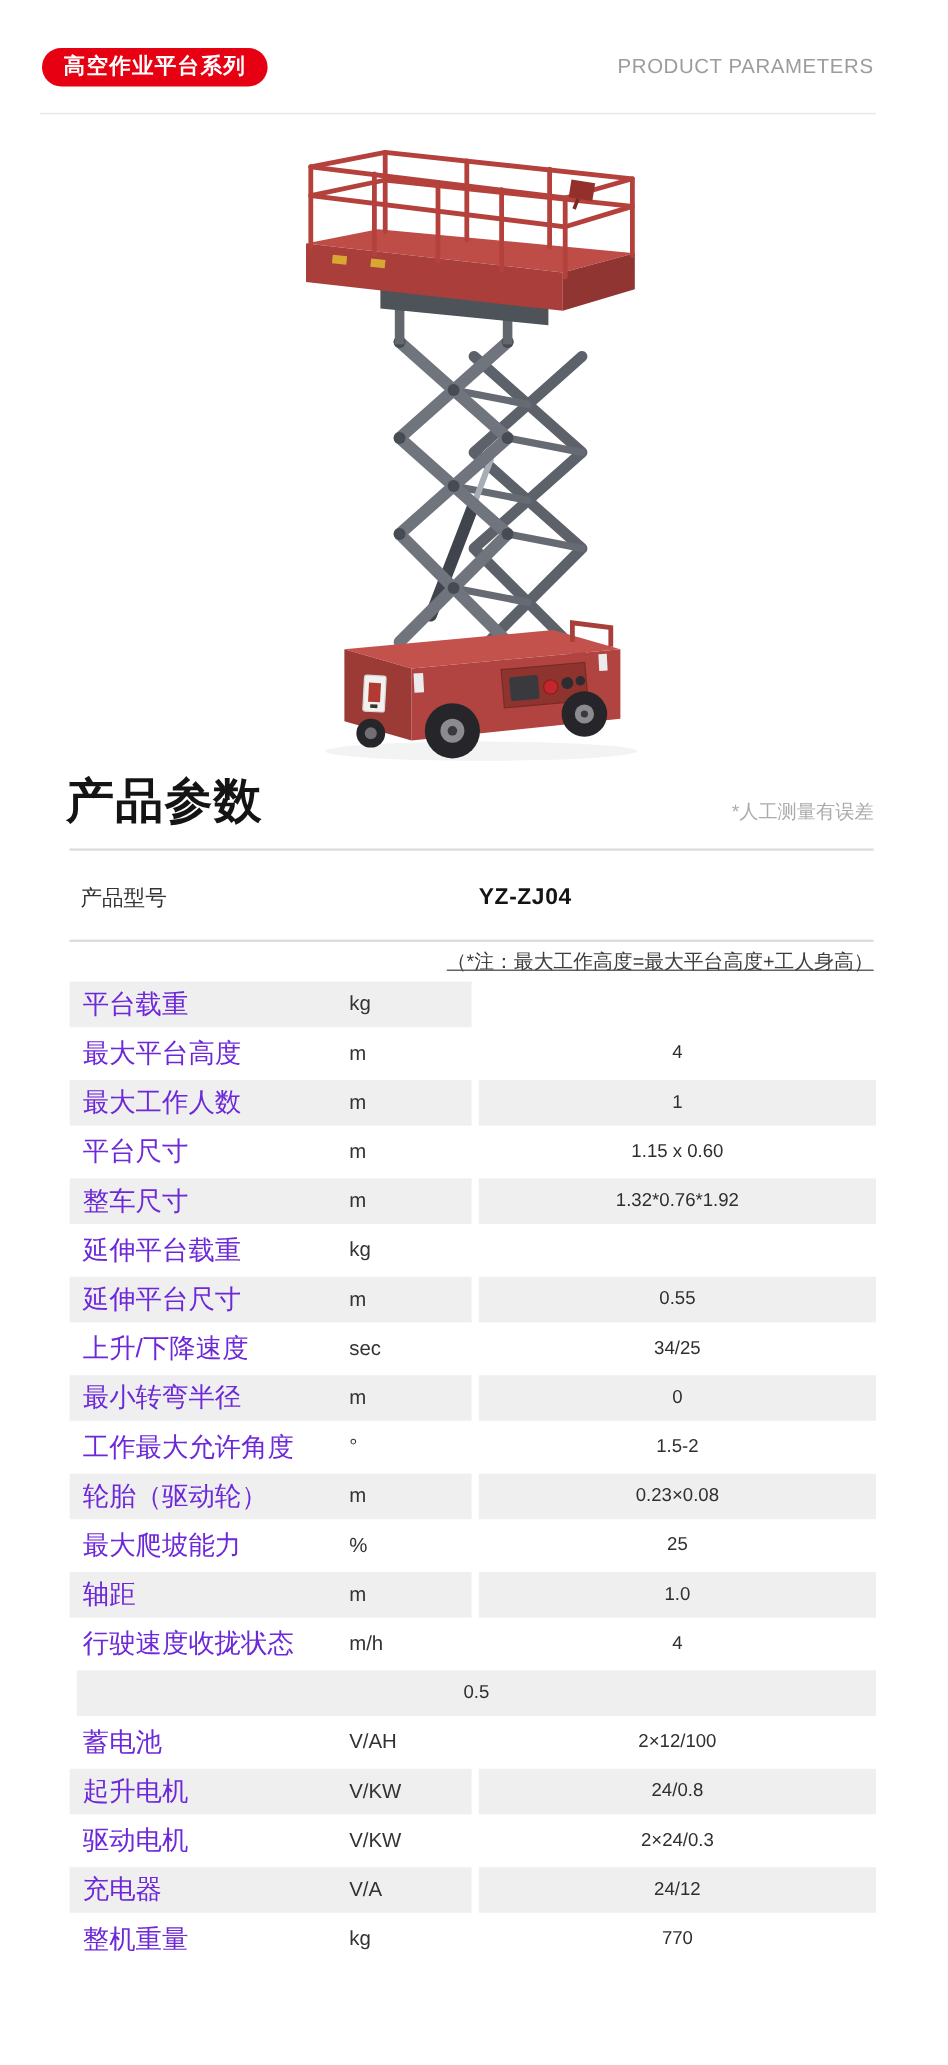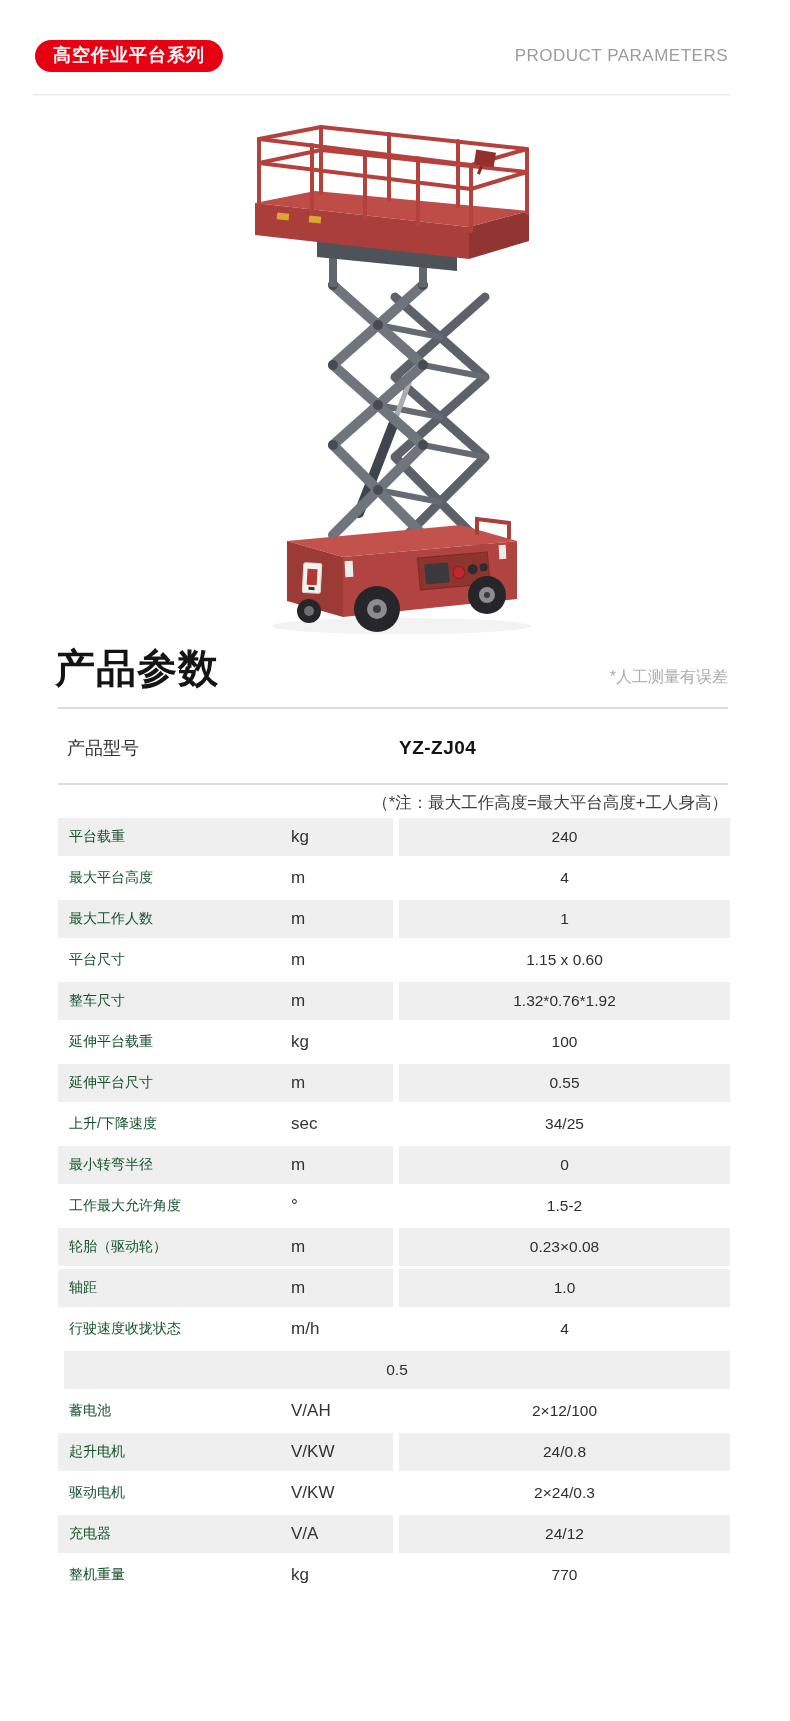--- a/index.html
+++ b/index.html
@@ -20,26 +20,26 @@
   
   .section-head{display:flex;justify-content:space-between;align-items:flex-end;padding:0 62px 0 55px;}
   .section-head h1{margin:0;font-size:40px;line-height:46px;font-weight:700;color:#141414;letter-spacing:1px;}
   .measure-note{color:#ababab;font-size:16px;padding-bottom:3px;}
   .rule{height:2px;background:#dcdcdc;margin:16px 62px 0 58px;}
   
   .model-row{position:relative;margin-top:28px;height:22px;margin-bottom:24px;}
   .model-label{position:absolute;left:67px;top:0;font-size:18px;color:#333;line-height:22px;}
   .model-value{position:absolute;left:399px;right:60px;top:0;text-align:left;font-size:19px;font-weight:bold;color:#141414;line-height:22px;letter-spacing:.5px;}
   
-  .table-note{margin:7px 62px 0 58px;text-align:right;font-size:16.5px;color:#3d3d3d;line-height:21px;}
+  .table-note{margin:7px 62px 0 58px;text-align:right;font-size:16.5px;color:#3d3d3d;line-height:21px;text-decoration:underline;}
   
   .spec-table{margin:5px 60px 0 58px;}
   .spec-row{display:flex;height:38px;margin-bottom:3px;}
   .cell-left{width:335px;display:flex;align-items:center;}
-  .cell-left .label{flex:1;padding-left:11px;font-size:14px;color:#14532d;}
+  .cell-left .label{flex:1;padding-left:11px;font-size:22px;color:#6d28d9;}
   .cell-left .unit{width:102px;font-size:17px;color:#333;}
   .cell-right{flex:1;margin-left:6px;display:flex;align-items:center;justify-content:center;font-size:15.5px;color:#2f2f2f;}
   .spec-row.shaded .cell-left,
   .spec-row.shaded .cell-right{background:#efefef;}
 </style>
 </head>
 <body>
 
 <div class="page">
 
@@ -163,21 +163,20 @@
 
   <div class="table-note">（*注：最大工作高度=最大平台高度+工人身高）</div>
 
   <div class="spec-table">
 
   <div class="spec-row shaded">
         <div class="cell-left">
           <span class="label">平台载重</span>
           <span class="unit">kg</span>
         </div>
-        <div class="cell-right">240</div>
       </div>
       <div class="spec-row">
         <div class="cell-left">
           <span class="label">最大平台高度</span>
           <span class="unit">m</span>
         </div>
         <div class="cell-right">4</div>
       </div>
       <div class="spec-row shaded">
         <div class="cell-left">
@@ -198,21 +197,20 @@
           <span class="label">整车尺寸</span>
           <span class="unit">m</span>
         </div>
         <div class="cell-right">1.32*0.76*1.92</div>
       </div>
       <div class="spec-row">
         <div class="cell-left">
           <span class="label">延伸平台载重</span>
           <span class="unit">kg</span>
         </div>
-        <div class="cell-right">100</div>
       </div>
       <div class="spec-row shaded">
         <div class="cell-left">
           <span class="label">延伸平台尺寸</span>
           <span class="unit">m</span>
         </div>
         <div class="cell-right">0.55</div>
       </div>
       <div class="spec-row">
         <div class="cell-left">
@@ -235,20 +233,27 @@
         </div>
         <div class="cell-right">1.5-2</div>
       </div>
       <div class="spec-row shaded">
         <div class="cell-left">
           <span class="label">轮胎（驱动轮）</span>
           <span class="unit">m</span>
         </div>
         <div class="cell-right">0.23×0.08</div>
       </div>
+      <div class="spec-row">
+        <div class="cell-left">
+          <span class="label">最大爬坡能力</span>
+          <span class="unit">%</span>
+        </div>
+        <div class="cell-right">25</div>
+      </div>
       <div class="spec-row shaded">
         <div class="cell-left">
           <span class="label">轴距</span>
           <span class="unit">m</span>
         </div>
         <div class="cell-right">1.0</div>
       </div>
       <div class="spec-row">
         <div class="cell-left">
           <span class="label">行驶速度收拢状态</span>

